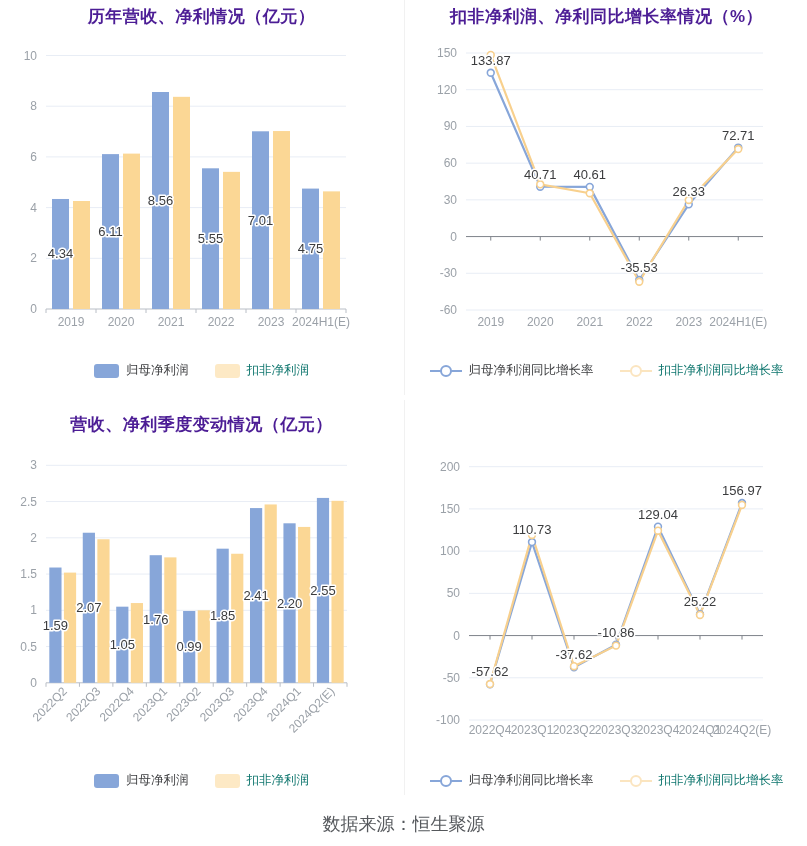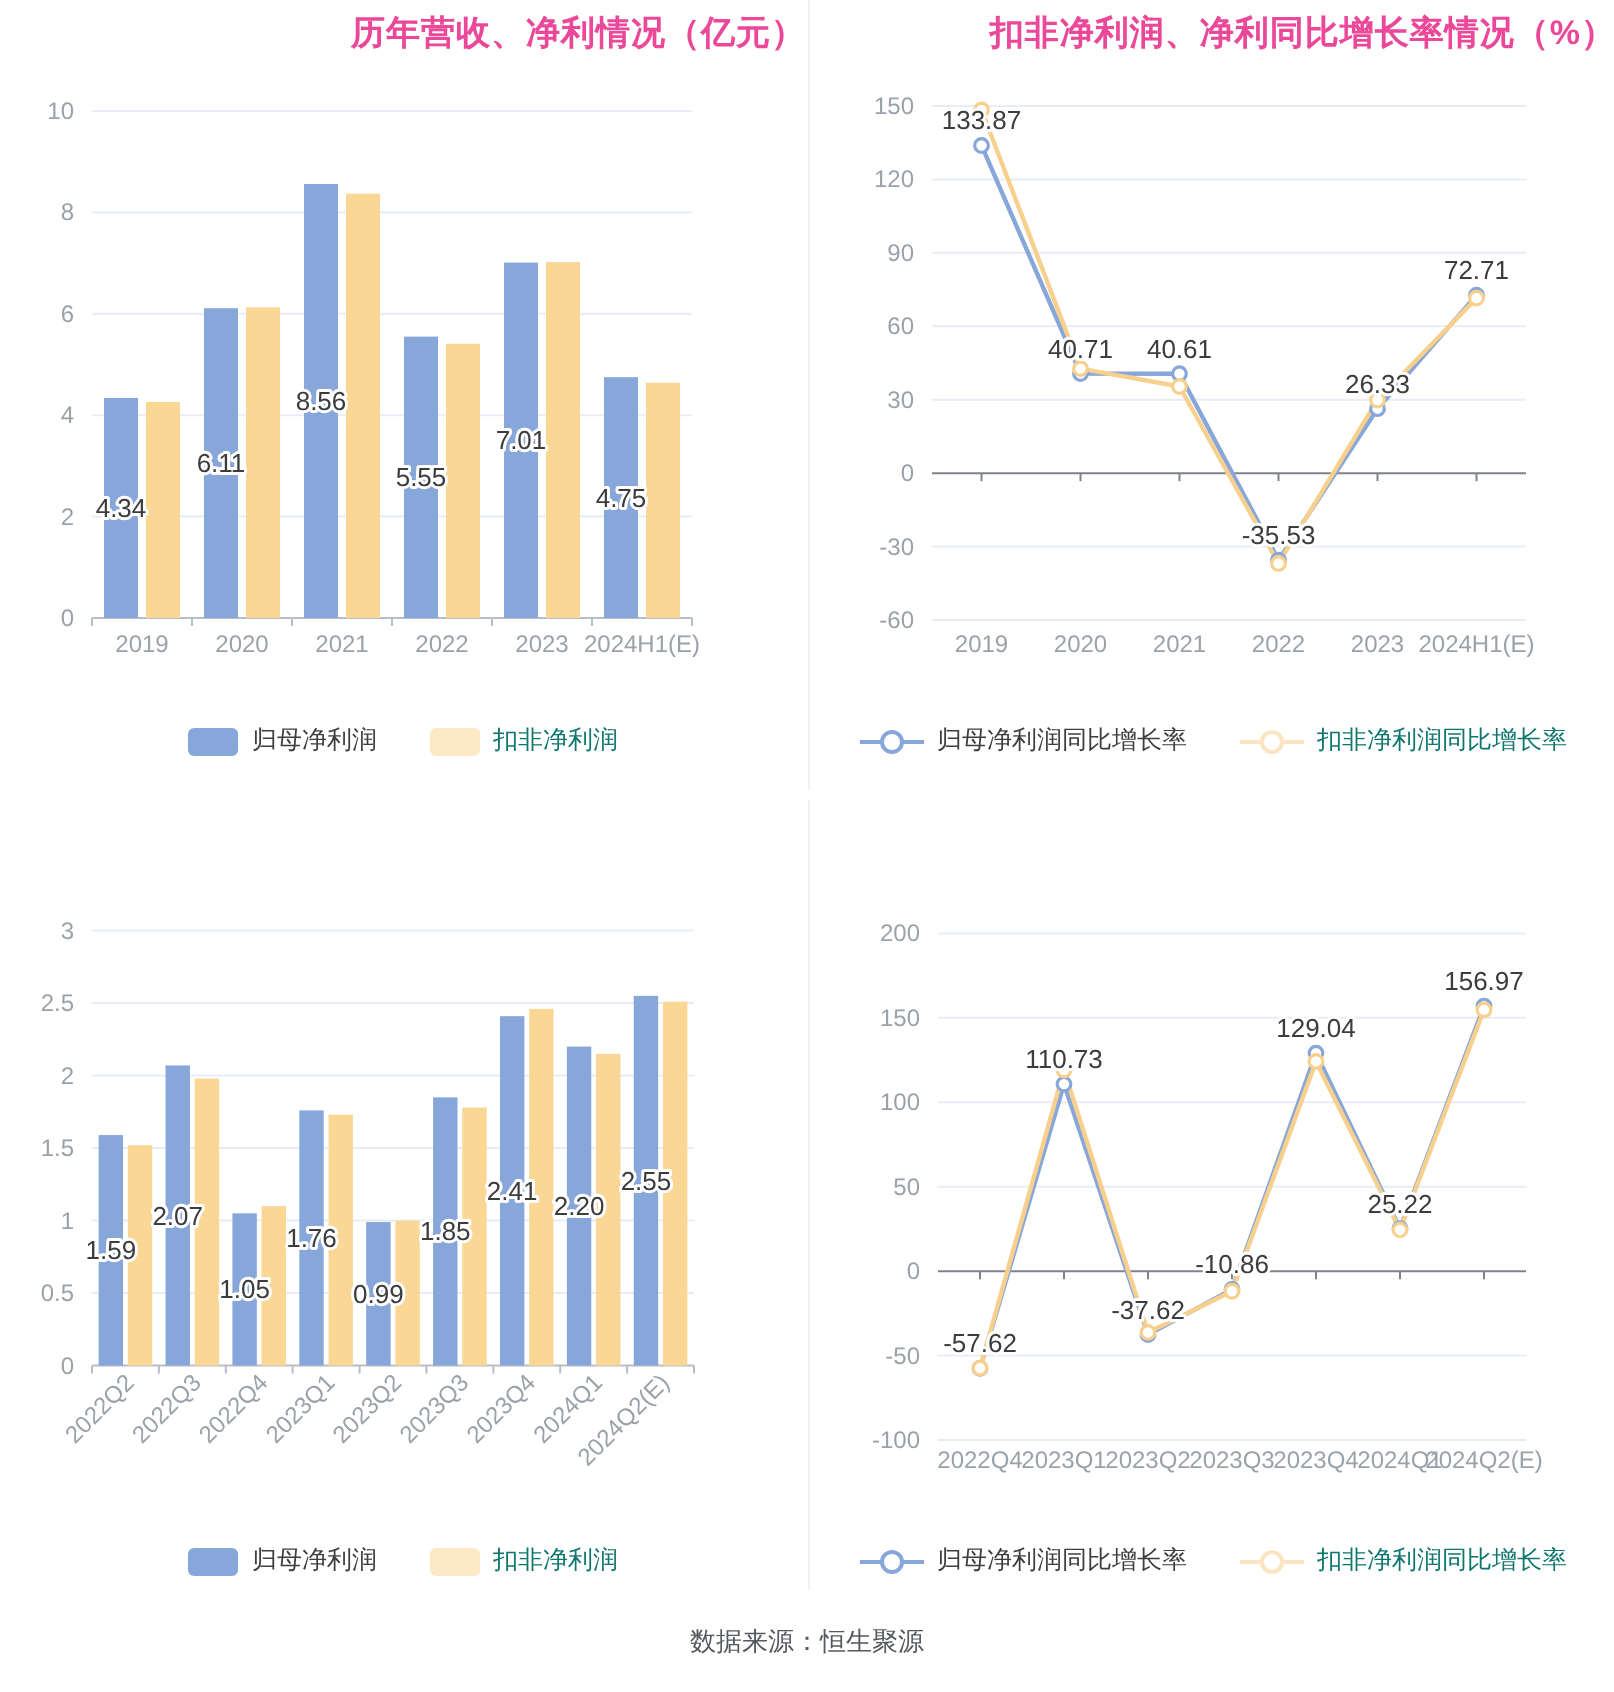--- a/index.html
+++ b/index.html
@@ -3,22 +3,22 @@
 <meta charset="utf-8">
 <style>
   html,body{margin:0;padding:0;background:#fff;}
   body{
     width:807px;height:846px;position:relative;overflow:hidden;
     font-family:"Liberation Sans","DejaVu Sans",sans-serif;
   }
   .panel{position:absolute;width:403px;height:395px;}
   .panel.rt{border-left:1px solid #f1f1f1;}
   .ctitle{
-    position:absolute;left:0;right:0;top:5px;text-align:right;
-    font-size:17px;font-weight:bold;color:#ec4899;letter-spacing:.5px;
+    position:absolute;left:0;right:0;top:5px;text-align:center;
+    font-size:17px;font-weight:bold;color:#4c1d95;letter-spacing:.5px;
   }
   .panel.bot .ctitle{top:13px;}
   .plot{position:absolute;left:0;top:0;width:403px;height:395px;}
   svg{display:block;}
   svg text{font-family:"Liberation Sans","DejaVu Sans",sans-serif;}
   .tick{fill:#9ba1a8;font-size:12px;}
   .xlab{fill:#9ba1a8;font-size:12px;}
   .vlabel{
     fill:#3b3c3e;font-size:13px;
     paint-order:stroke;stroke:#ffffff;stroke-width:3px;stroke-linejoin:round;
@@ -34,21 +34,21 @@
   .legend-item.m .licon{opacity:.55;}
   .licon.sw{width:25px;height:14px;border-radius:3px;display:inline-block;}
   .licon.ln{position:relative;width:32px;height:14px;display:inline-block;}
   .licon.ln .seg{position:absolute;left:0;right:0;top:6px;height:2px;}
   .licon.ln .ring{
     position:absolute;left:10px;top:1px;width:8px;height:8px;
     border-radius:50%;background:#fff;border:2px solid;
   }
   .source{
     position:absolute;left:0;right:0;top:812px;text-align:center;
-    font-size:13px;color:#55585c;
+    font-size:18px;color:#55585c;
   }
 </style>
 </head>
 <body>
 
 <section class="panel" style="left:0;top:0">
   <div class="plot">
       <svg width="403" height="395" viewBox="0 0 403 395">
         <line x1="46" x2="346" y1="309" y2="309" stroke="#B9BEC6" stroke-width="1"></line>
         <text x="37" y="313" text-anchor="end" class="tick">0</text>
@@ -238,20 +238,21 @@
         <text x="88.86666666666666" y="212.26250000000002" text-anchor="middle" class="vlabel">2.07</text>
         <text x="122.31111111111113" y="249.2375" text-anchor="middle" class="vlabel">1.05</text>
         <text x="155.75555555555556" y="223.5" text-anchor="middle" class="vlabel">1.76</text>
         <text x="189.20000000000002" y="251.4125" text-anchor="middle" class="vlabel">0.99</text>
         <text x="222.64444444444445" y="220.2375" text-anchor="middle" class="vlabel">1.85</text>
         <text x="256.0888888888889" y="199.9375" text-anchor="middle" class="vlabel">2.41</text>
         <text x="289.5333333333333" y="207.55" text-anchor="middle" class="vlabel">2.20</text>
         <text x="322.97777777777776" y="194.8625" text-anchor="middle" class="vlabel">2.55</text>
       </svg>
     </div>
+  <div class="ctitle">营收、净利季度变动情况（亿元）</div>
   <div class="legend">
     <div class="legend-item">
       <span class="licon sw" style="background: rgb(135, 166, 217);"></span>
       <span class="ltext">归母净利润</span>
     </div>
     <div class="legend-item m">
       <span class="licon sw" style="background: rgb(251, 215, 149);"></span>
       <span class="ltext">扣非净利润</span>
     </div>
   </div>

